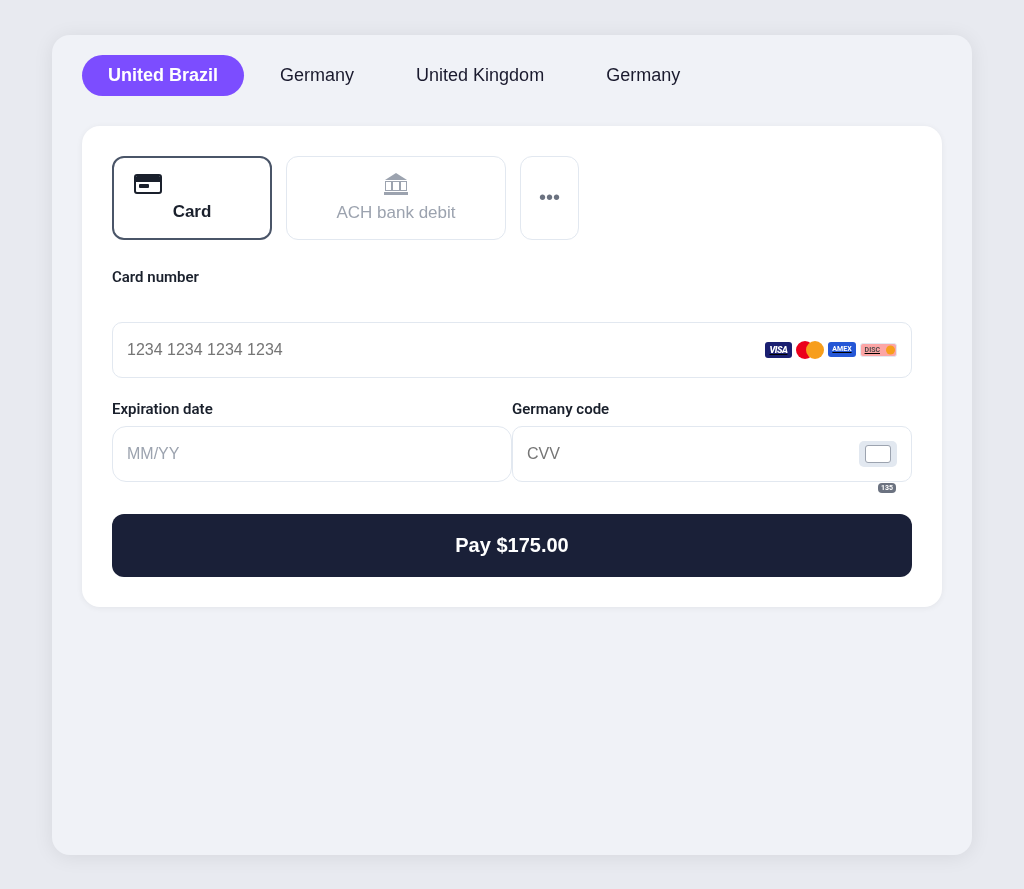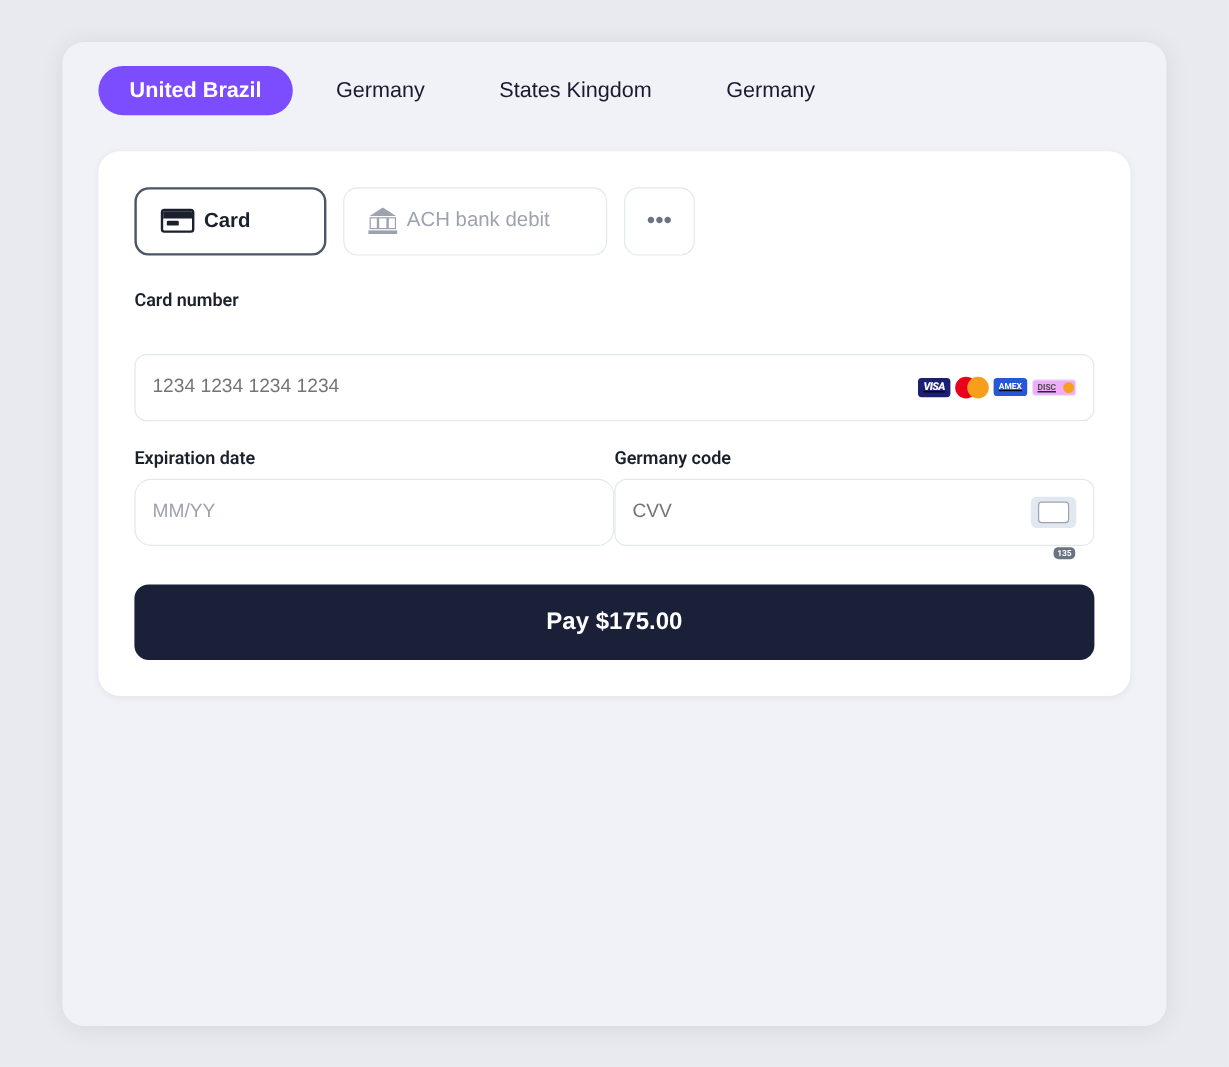--- a/index.html
+++ b/index.html
@@ -58,21 +58,21 @@
       margin-bottom: 28px;
       align-items: stretch;
     }
     .payment-method-btn {
       background: white;
       border: 2px solid #ccc;
       border-radius: 12px;
       padding: 16px 20px;
       cursor: pointer;
       display: flex;
-      flex-direction: row;
+      flex-direction: column;
       gap: 8px;
       min-width: 160px;
     }
     .payment-method-btn.selected {
       border: 2px solid #4a5568;
     }
     .payment-method-btn .method-icon {
       font-size: 20px;
       color: #2d3748;
     }
@@ -175,21 +175,21 @@
       color: white;
       font-size: 7px;
       font-weight: 700;
       padding: 3px 4px;
       border-radius: 3px;
       text-align: center;
       line-height: 1.2;
     }
     
     .logo-discover {
-      background: #f0abfc;
+      background: #fca5a5;
       border: 1px solid #e2e8f0;
       color: #444;
       font-size: 7px;
       font-weight: 600;
       padding: 2px 4px;
       border-radius: 3px;
       position: relative;
     }
     .logo-discover::after {
       content: '';
@@ -347,21 +347,21 @@
     }
   </style>
 </head>
 <body>
 
 <div class="outer-wrapper">
 
   <nav class="country-tabs">
     <button class="country-tab active">United Brazil</button>
     <button class="country-tab">Germany</button>
-    <button class="country-tab">States Kingdom</button>
+    <button class="country-tab">United Kingdom</button>
     <button class="country-tab">Germany</button>
   </nav>
 
   <div class="card-container">
 
     <div class="payment-methods">
 
       <button class="payment-method-btn selected">
         <span class="method-icon">
           <div class="credit-card-icon"></div>

